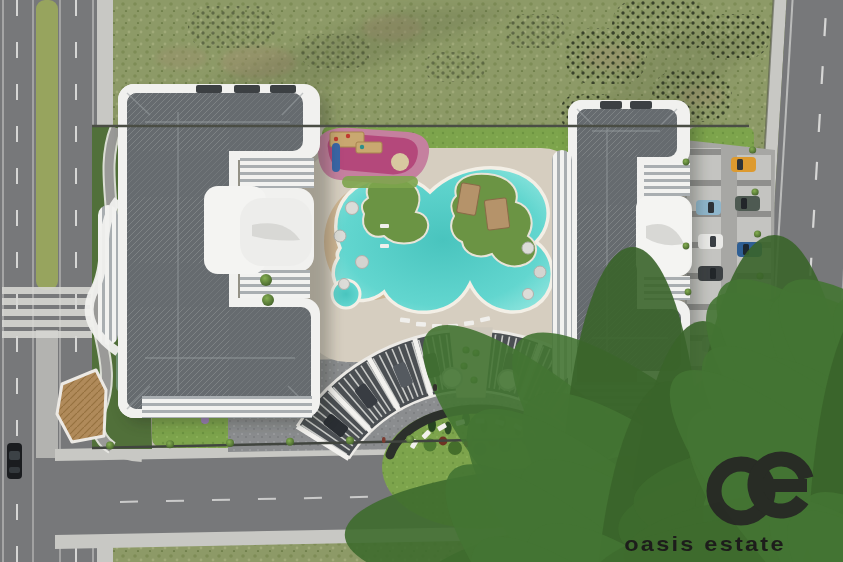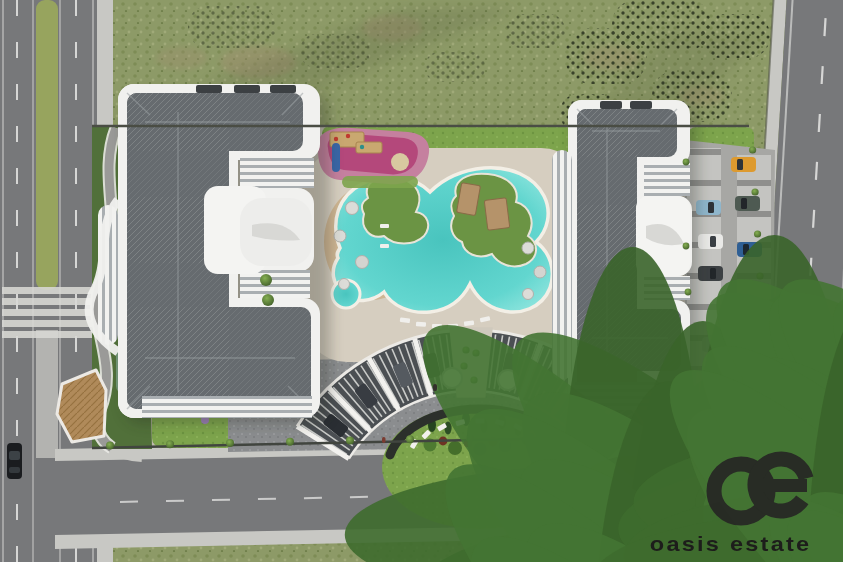--- a/index.html
+++ b/index.html
@@ -3,21 +3,21 @@
 <meta charset="utf-8">
 <style>
   html,body{margin:0;padding:0;background:#222;}
   #stage{
     position:relative;width:843px;height:562px;overflow:hidden;
     font-family:"Liberation Sans", sans-serif;
     background:var(--grass,#8d9a67);
   }
   #scene{position:absolute;left:0;top:0;}
   #logo{
-    position:absolute;right:6px;bottom:8px;width:190px;text-align:center;
+    position:absolute;right:6px;bottom:8px;width:190px;text-align:left;
     color:var(--logo-color,#1d1d1b);
   }
   #logo .word{
     font-size:21px;font-weight:600;letter-spacing:2px;line-height:1;
     transform:scaleX(1.12);transform-origin:right center;
     font-family:"Liberation Sans", sans-serif;
   }
   #logo svg{display:block;margin:0 6px 2px auto;}
 </style>
 </head>

